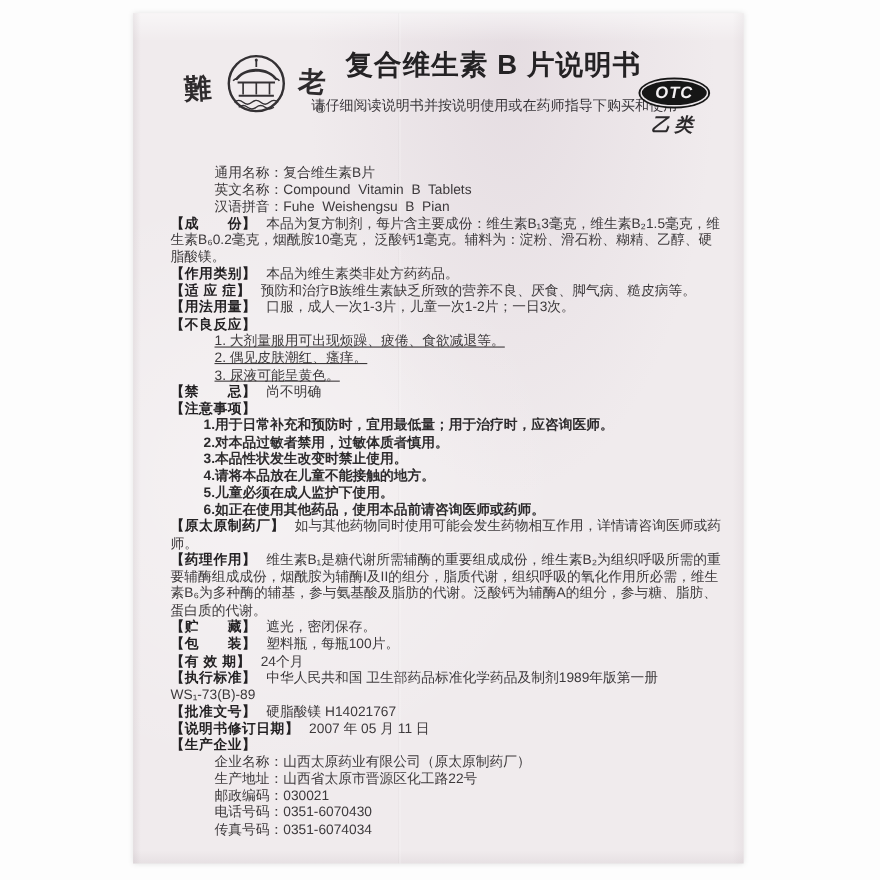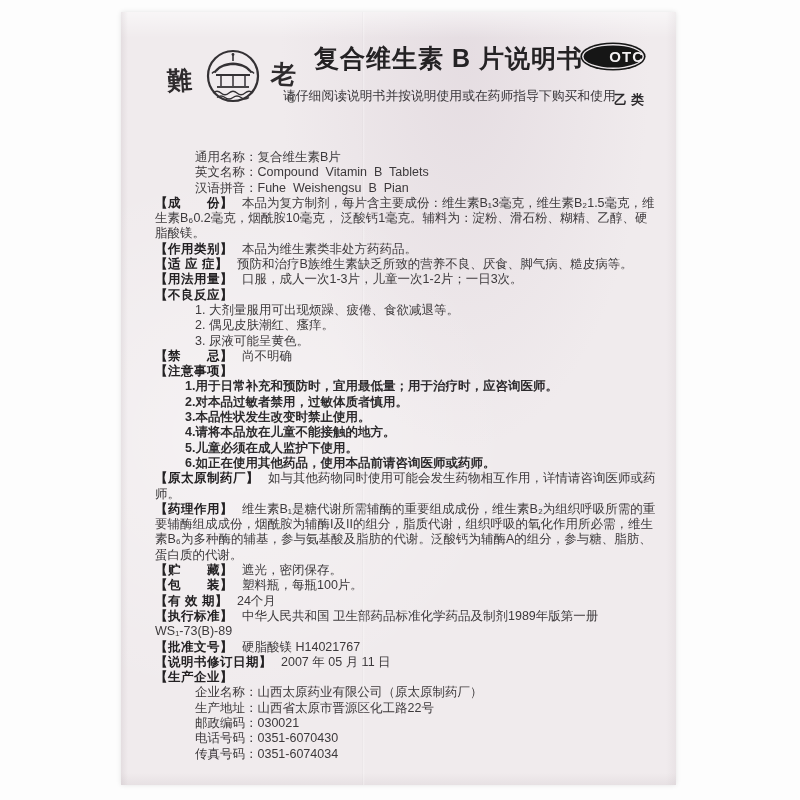--- a/index.html
+++ b/index.html
@@ -35,34 +35,34 @@
   .brand-char { position:absolute; font-size:25px; font-weight:bold; color:#2e2b2d;
                 font-family:"Liberation Serif","DejaVu Serif",serif; }
   .brand-left  { left:8px; top:22px; transform:rotate(-4deg); }
   .brand-right { left:112px; top:16px; transform:rotate(3deg); }
   .logo svg { position:absolute; left:40px; top:2px; }
   .reg { position:absolute; left:128px; top:50px; font-size:12px; color:#3a3a3a; }
   .titlebox { position:absolute; left:162px; top:30px; width:300px; text-align:right; }
   .title { font-size:25px; font-weight:bold; letter-spacing:1px; color:#242224;
            font-family:"Liberation Sans","DejaVu Sans",sans-serif; white-space:nowrap; }
   .subtitle { margin-top:13px; font-size:12.8px; color:#39363a; white-space:nowrap; }
-  .otcbox { position:absolute; right:28px; top:32px; width:70px; text-align:right; }
+  .otcbox { position:absolute; right:28px; top:60px; width:70px; text-align:center;font-style:italic; }
   .otc {
     width:62px; height:25px; line-height:25px; margin:0 auto;
     background:#161616; color:#f3f0f2; font-weight:bold; font-size:15px;
     border-radius:50%; letter-spacing:1px;
     box-shadow:inset 0 0 0 1.5px #e9e4e7, 0 0 0 1.6px #161616;
   }
-  .otcclass { margin-top:22px; font-size:13px; font-weight:bold; color:#2c2a2c; letter-spacing:4px; }
+  .otcclass { margin-top:5px; font-size:17px; font-weight:bold; color:#2c2a2c; letter-spacing:4px; }
   
   .bodytext { padding:16px 20px 0 34px; font-size:12.5px; line-height:15.3px; color:#3c393b; }
   .bodytext p { margin:0; }
   .bodytext b { color:#232123; margin-right:9px; letter-spacing:0.5px; }
   .sub   { padding-left:40px; }
-  .item  { padding-left:40px; }
+  .item  { padding-left:40px;text-decoration:underline; }
   .pitem { padding-left:30px; font-weight:bold; color:#2d2b2d; }
   .pre   { white-space:pre-wrap; }
 </style>
 </head>
 <body>
 
 <div class="paper">
   <div class="crease-v"></div>
 
   <div class="header">

